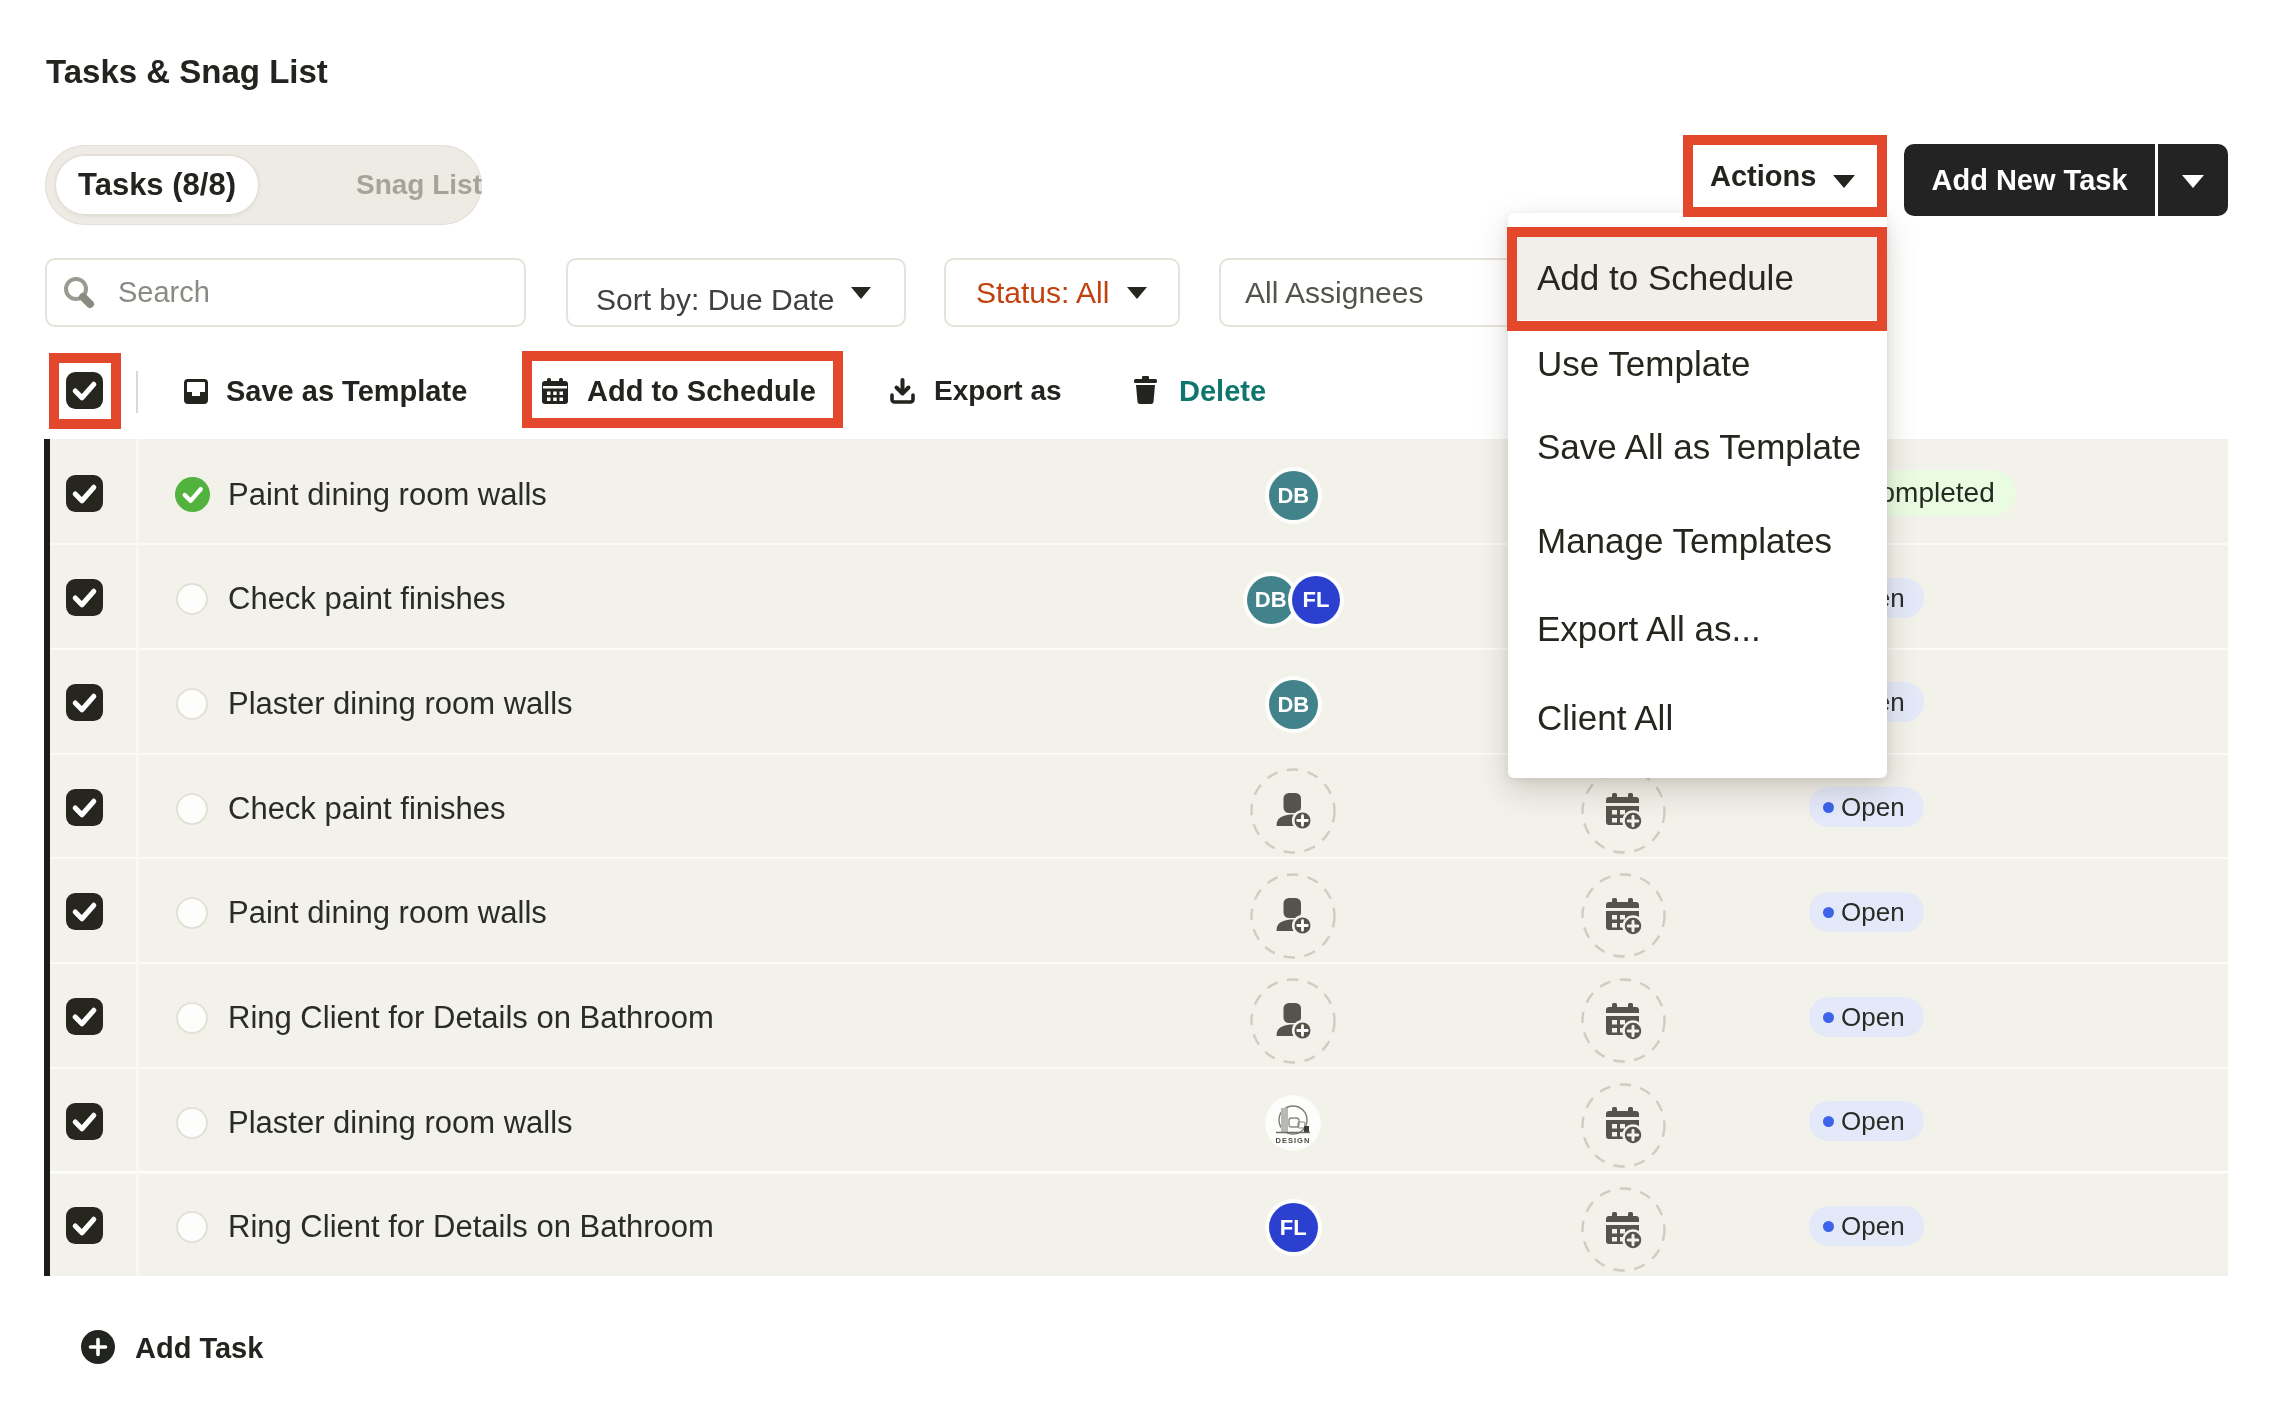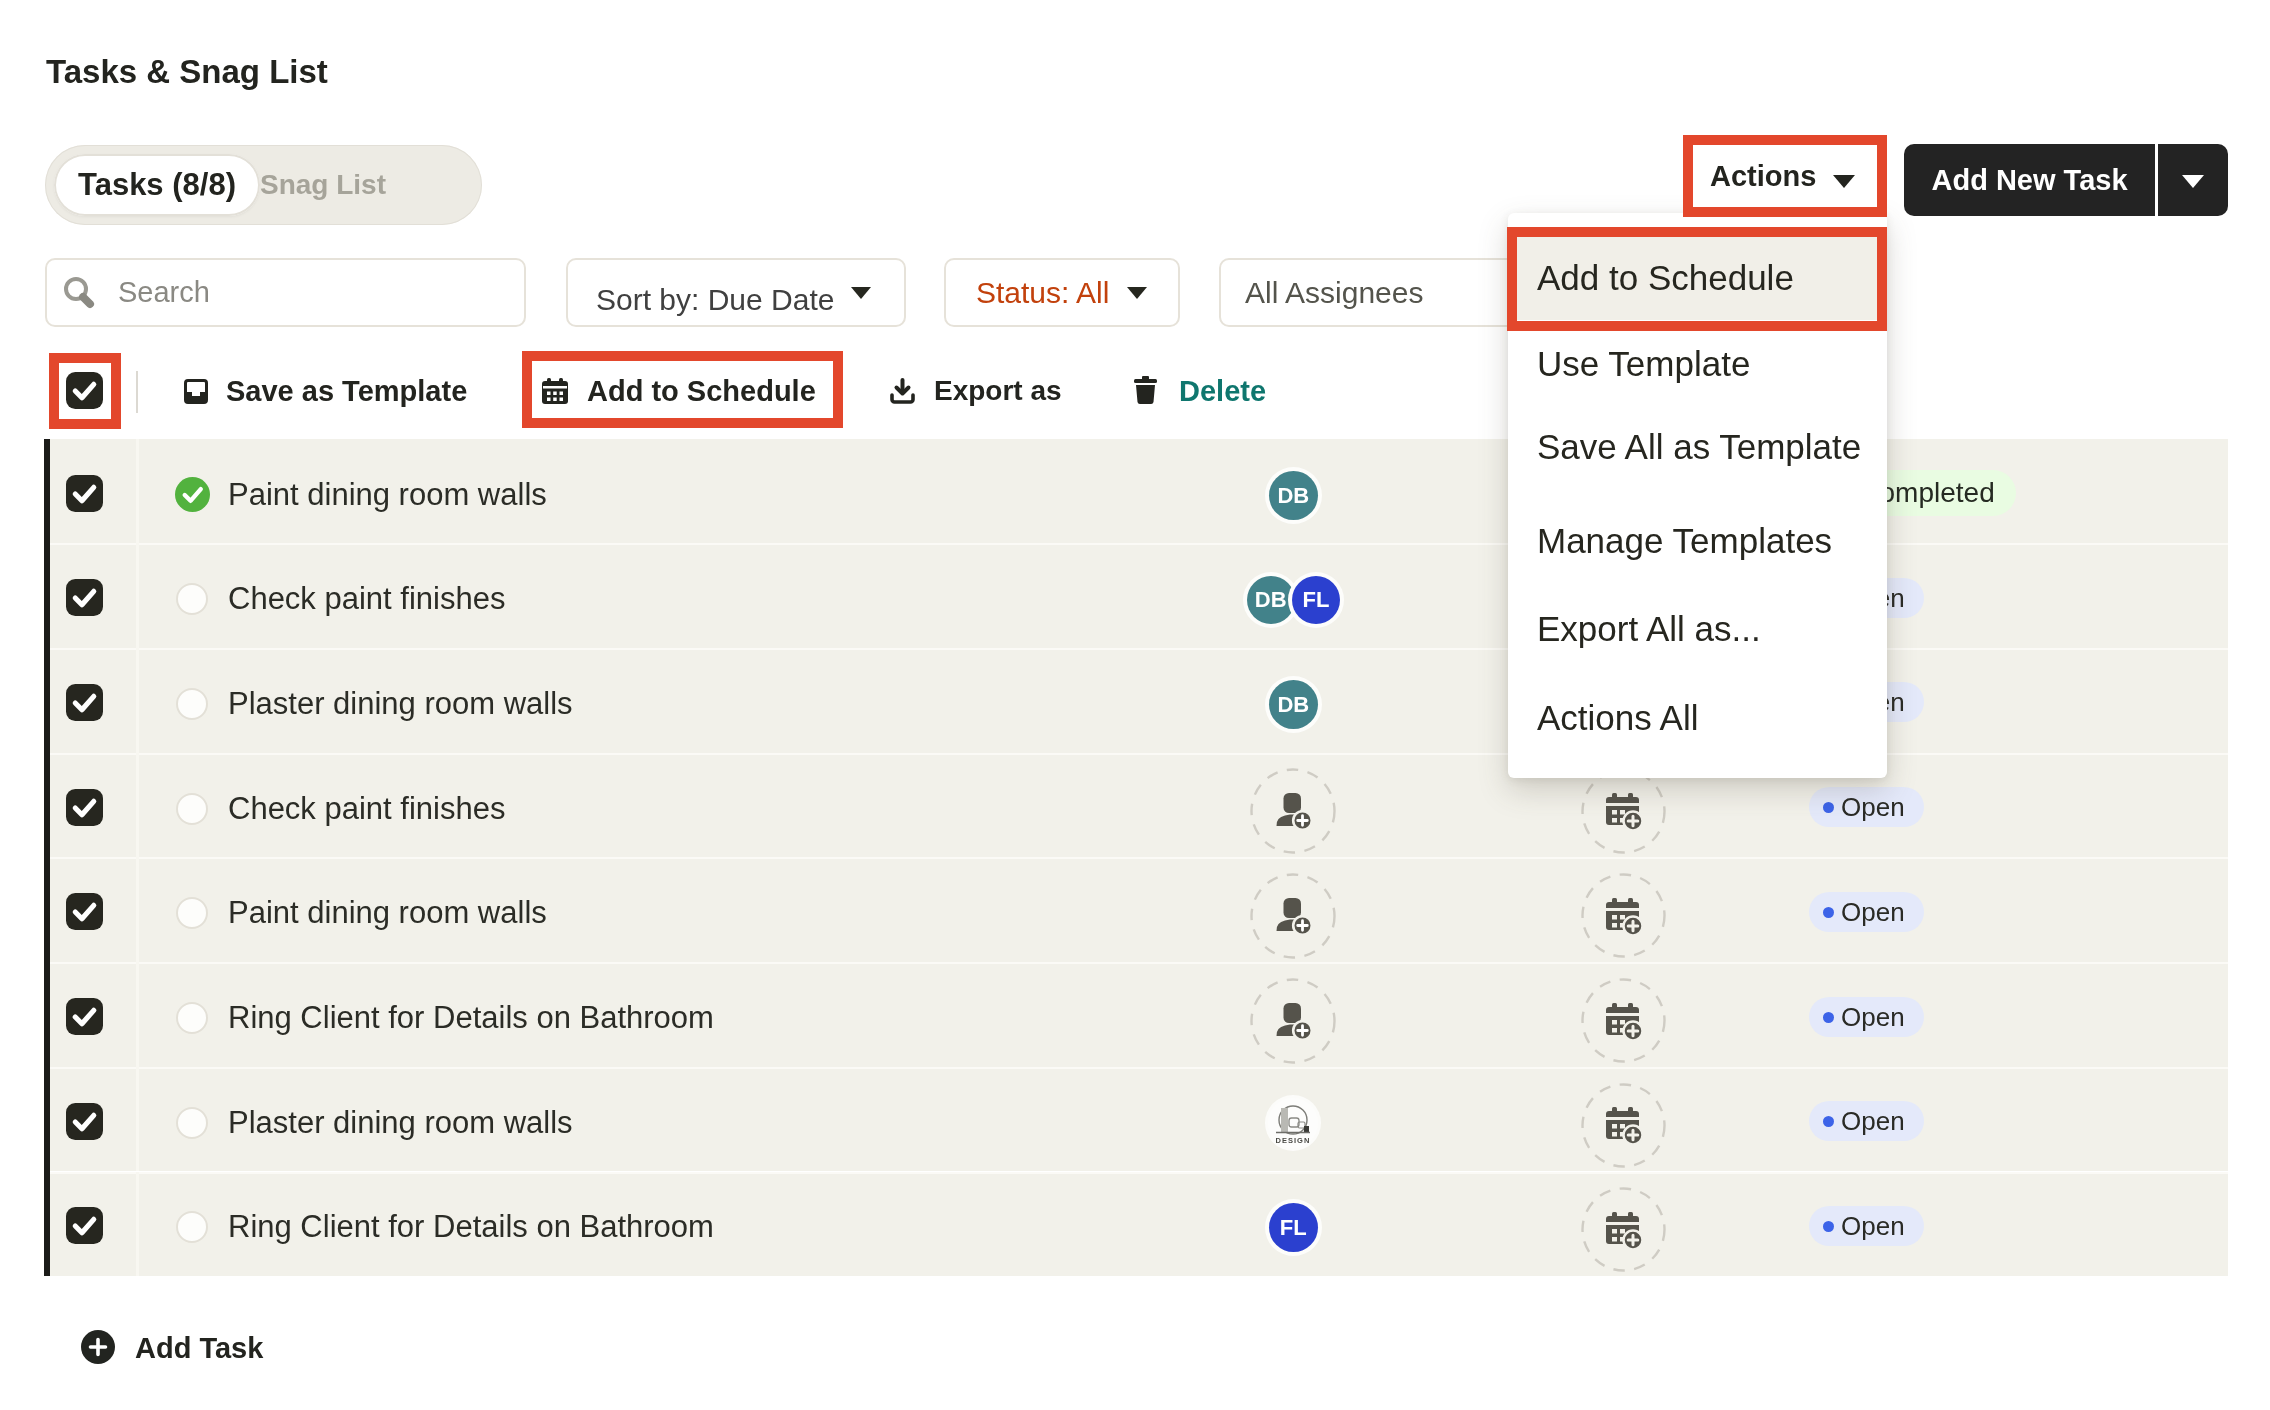--- a/index.html
+++ b/index.html
@@ -4,21 +4,21 @@
 html,body{margin:0;padding:0;}
 body{width:2270px;height:1410px;background:#ffffff;font-family:"Liberation Sans",sans-serif;position:relative;overflow:hidden;}
 .abs{position:absolute;}
 .b{font-weight:bold;}
 </style></head><body>
 
 <div class="abs b" style="left:46px;top:53px;font-size:33px;color:#23241f;">Tasks &amp; Snag List</div>
 <div class="abs" style="left:45px;top:145px;width:437px;height:80px;background:#edebe4;border-radius:40px;box-shadow:inset 0 0 0 1px #e2dfd7;"></div>
 <div class="abs" style="left:54px;top:154px;width:206px;height:62px;background:#ffffff;border-radius:31px;box-shadow:inset 0 0 0 2px #e3e0d8, 0 1px 3px rgba(0,0,0,0.05);"></div>
 <div class="abs b" style="left:54px;top:154px;width:206px;height:62px;line-height:62px;text-align:center;font-size:31px;color:#23241f;">Tasks (8/8)</div>
-<div class="abs b" style="left:260px;top:154px;width:222px;height:62px;line-height:62px;text-align:left;font-size:28px;color:#a6a49a;">Snag List</div>
+<div class="abs b" style="left:260px;top:154px;width:222px;height:62px;line-height:62px;text-align:right;font-size:28px;color:#a6a49a;">Snag List</div>
 <div class="abs b" style="left:1904px;top:144px;width:251px;height:72px;background:#232323;border-radius:10px 0 0 10px;color:#fff;font-size:29px;text-align:center;line-height:72px;">Add New Task</div>
 <div class="abs" style="left:2158px;top:144px;width:70px;height:72px;background:#232323;border-radius:0 10px 10px 0;"></div>
 <div class="abs" style="left:2182px;top:175px;width:0;height:0;border-left:11px solid transparent;border-right:11px solid transparent;border-top:13px solid #fff;"></div>
 <div class="abs" style="left:1683px;top:135px;width:204px;height:82px;background:#ffffff;border:10px solid #e3472c;box-sizing:border-box;z-index:60;"></div>
 <div class="abs b" style="left:1710px;top:135px;height:82px;line-height:82px;font-size:29px;color:#23241f;z-index:61;">Actions</div>
 <div class="abs" style="left:1833px;top:175px;width:0;height:0;border-left:11px solid transparent;border-right:11px solid transparent;border-top:13px solid #23241f;z-index:61;"></div>
 <div class="abs" style="left:45px;top:258px;width:481px;height:69px;background:#fff;border:2px solid #e6e2d9;border-radius:10px;box-sizing:border-box;"></div>
 <svg class="abs" style="left:62px;top:276px;" width="36" height="36" viewBox="0 0 36 36">
 <circle cx="14" cy="13" r="10" fill="none" stroke="#9a9992" stroke-width="4"></circle>
 <line x1="21" y1="21" x2="28" y2="28" stroke="#8a8982" stroke-width="8" stroke-linecap="round"></line>
@@ -345,18 +345,18 @@
 <div class="abs" style="left:1809px;top:1205.8px;width:115px;height:40px;border-radius:20px;background:#e4e9fa;"></div>
 <div class="abs" style="left:1823px;top:1220.8px;width:11px;height:11px;border-radius:50%;background:#3c63e8;"></div>
 <div class="abs" style="left:1841px;top:1205.8px;height:40px;line-height:40px;font-size:26px;color:#2a2b26;">Open</div>
 <div class="abs" style="left:1508px;top:213px;width:379px;height:565px;background:#ffffff;border-radius:6px;box-shadow:0 12px 30px rgba(80,75,60,0.22), 0 2px 8px rgba(80,75,60,0.10);"></div>
 <div class="abs" style="left:1517px;top:237px;width:360px;height:83px;background:#f1efe8;"></div>
 <div class="abs" style="left:1537px;top:254.0px;font-size:35px;line-height:48px;color:#26261f;">Add to Schedule</div>
 <div class="abs" style="left:1537px;top:340.0px;font-size:35px;line-height:48px;color:#26261f;">Use Template</div>
 <div class="abs" style="left:1537px;top:423px;font-size:35px;line-height:48px;color:#26261f;">Save All as Template</div>
 <div class="abs" style="left:1537px;top:517.0px;font-size:35px;line-height:48px;color:#26261f;">Manage Templates</div>
 <div class="abs" style="left:1537px;top:605.0px;font-size:35px;line-height:48px;color:#26261f;">Export All as...</div>
-<div class="abs" style="left:1537px;top:693.5px;font-size:35px;line-height:48px;color:#26261f;">Actions All</div>
+<div class="abs" style="left:1537px;top:693.5px;font-size:35px;line-height:48px;color:#26261f;">Client All</div>
 <div class="abs" style="left:1507px;top:227px;width:380px;height:104px;border:10px solid #e3472c;box-sizing:border-box;"></div>
 <svg class="abs" style="left:81px;top:1330px;" width="34" height="34" viewBox="0 0 34 34">
 <circle cx="17" cy="17" r="17" fill="#222420"></circle>
 <path d="M17 9.5 L17 24.5 M9.5 17 L24.5 17" stroke="#fff" stroke-width="3.6" stroke-linecap="round"></path>
 </svg>
 <div class="abs b" style="left:135px;top:1332px;font-size:29px;color:#23241f;">Add Task</div>
 </body></html>

